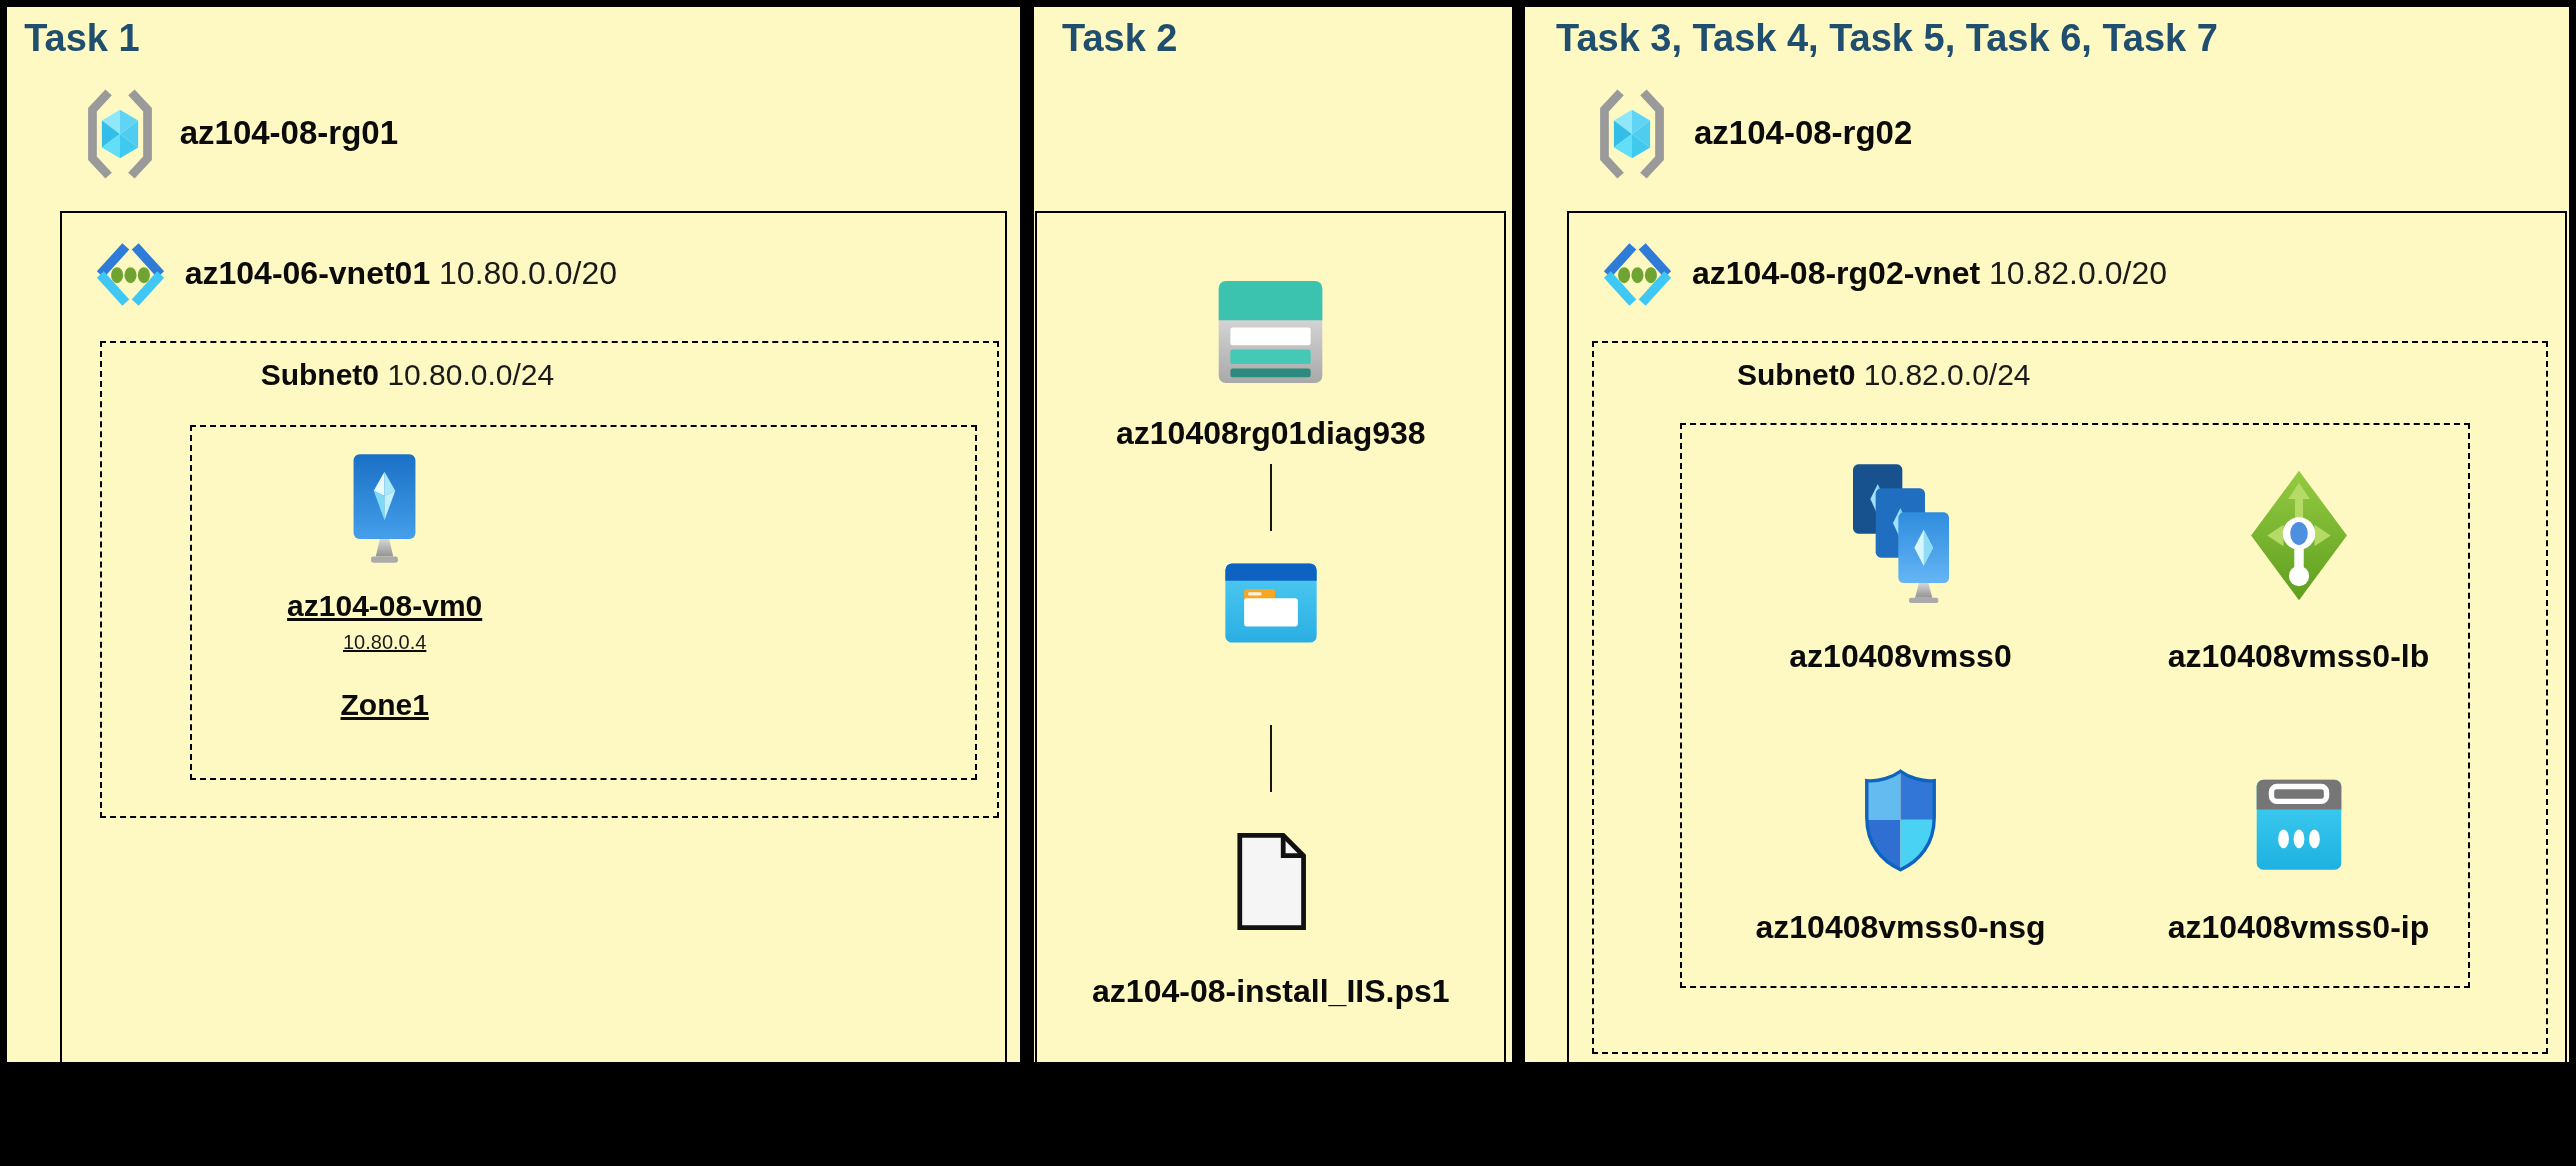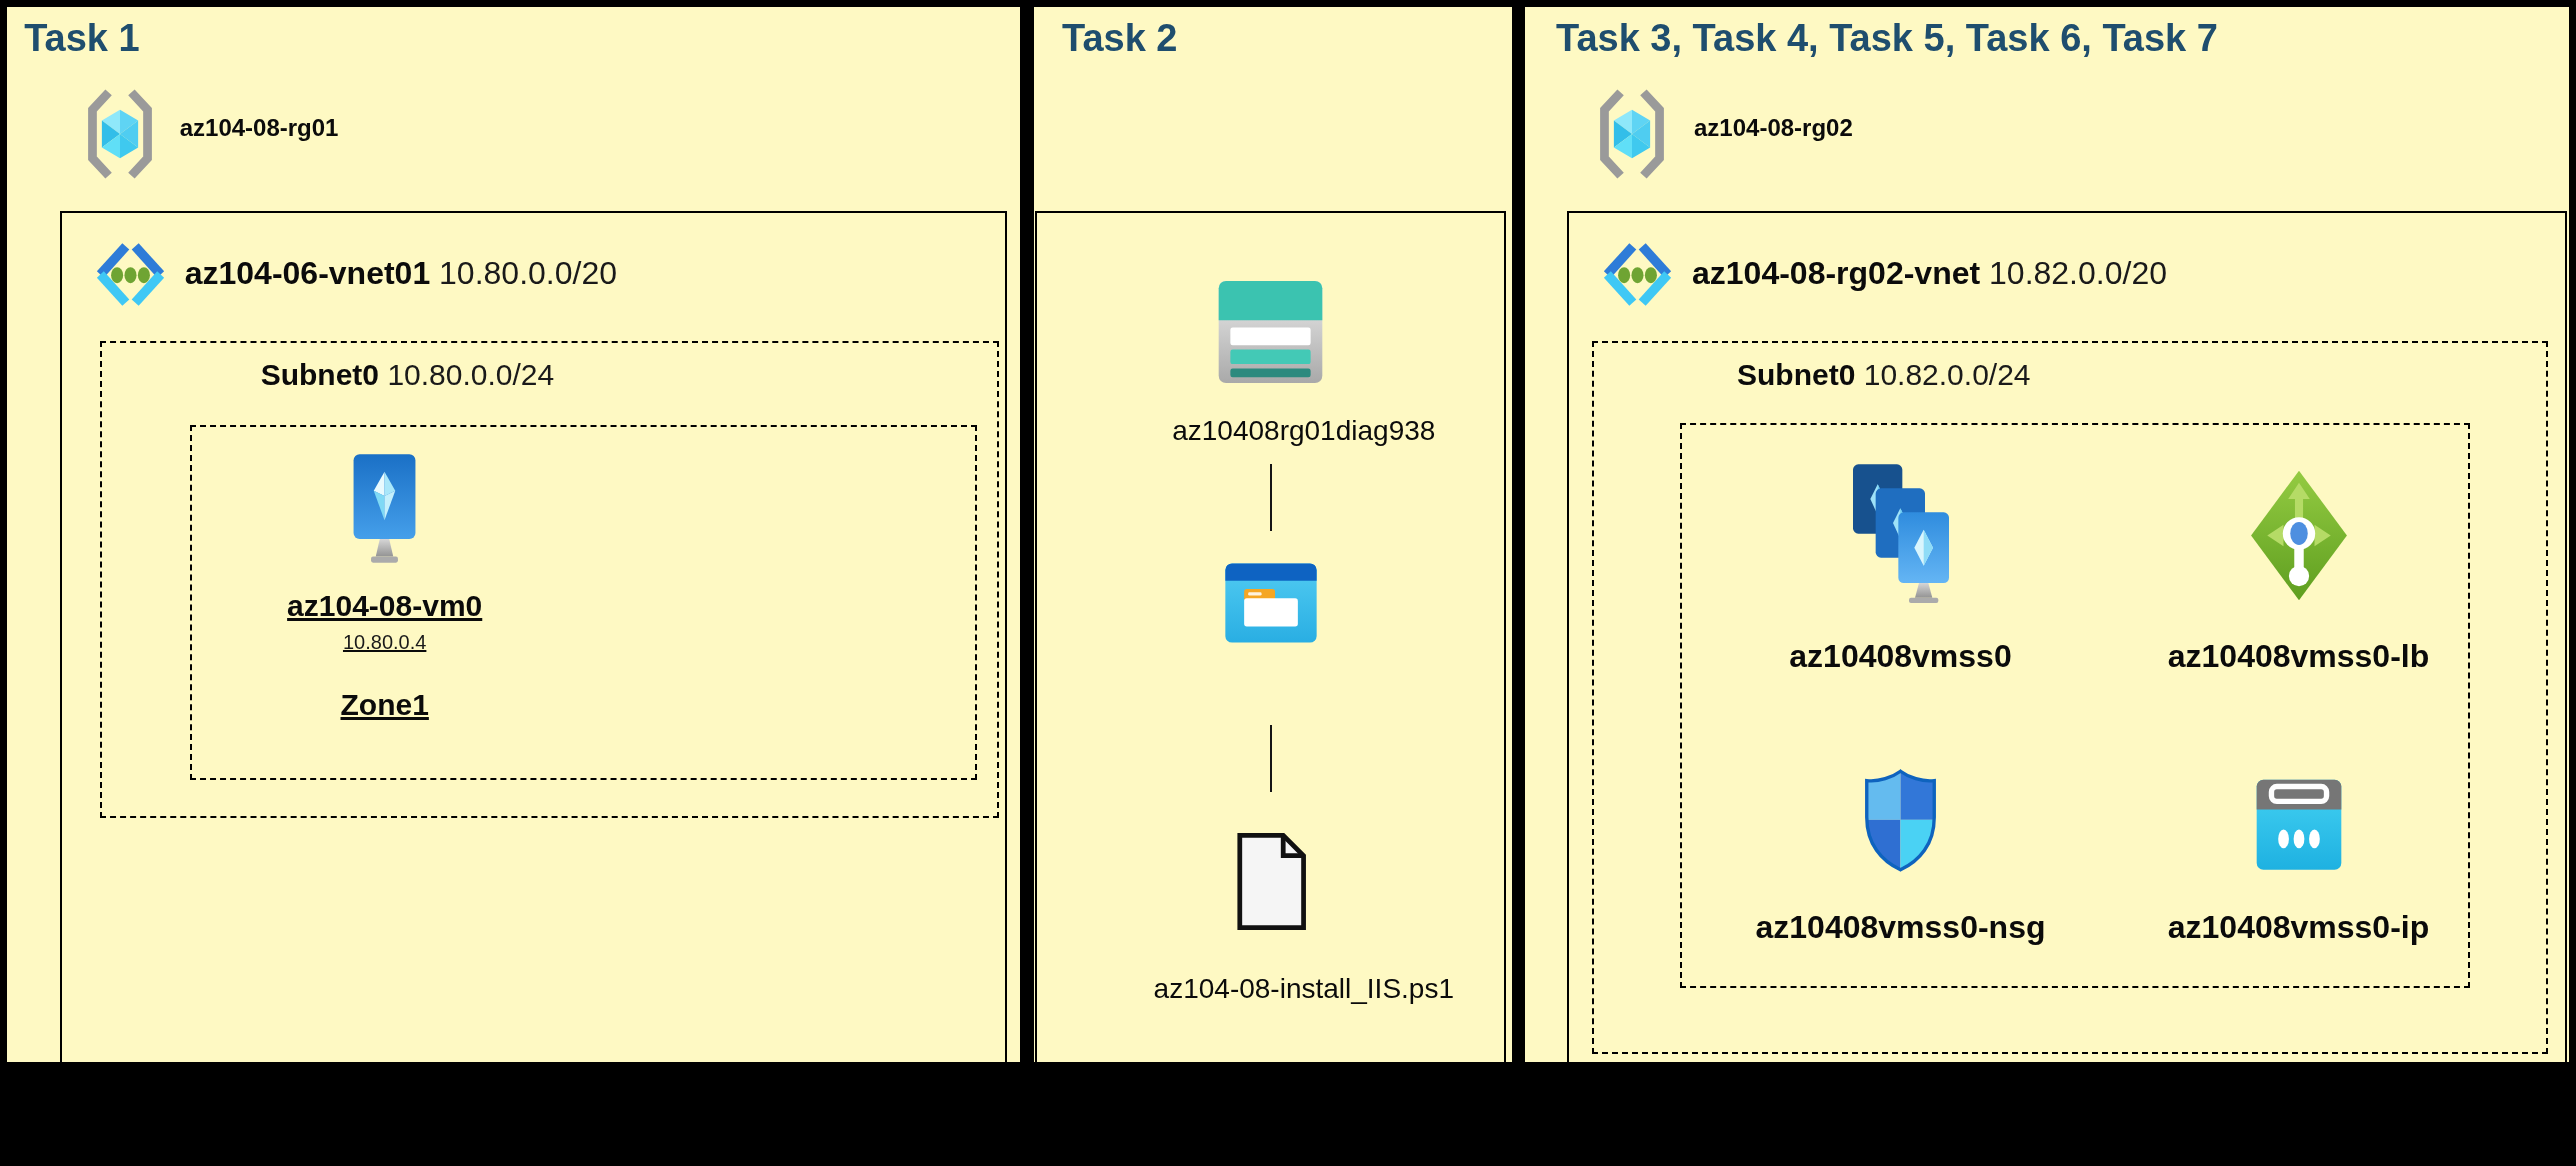--- a/index.html
+++ b/index.html
@@ -4,35 +4,35 @@
 <style>
   html,body{margin:0;padding:0;background:#000;}
   #canvas{position:relative;width:2576px;height:1166px;background:#000;overflow:hidden;
           font-family:"Liberation Sans",sans-serif;color:#0b0b0b;}
   .panel{position:absolute;top:6.7px;height:1055px;background:#fef9c3;}
   #panel1{left:6.7px;width:1013px;}
   #panel2{left:1034px;width:478px;}
   #panel3{left:1525px;width:1044px;}
   .task-title{position:absolute;font-size:38px;font-weight:700;color:#1F4E6E;white-space:nowrap;}
   .rg-icon{position:absolute;width:74px;height:94px;}
-  .rg-label{position:absolute;font-size:24px;font-weight:700;white-space:nowrap;}
+  .rg-label{position:absolute;font-size:33px;font-weight:700;white-space:nowrap;}
   .solid-box{position:absolute;border:2.7px solid #000;}
   .dashed-box{position:absolute;border:2.7px dashed #000;}
   .vnet-icon{position:absolute;left:32px;top:28px;width:73px;height:67px;}
   .vnet-label{position:absolute;left:123px;top:42px;font-size:32px;white-space:nowrap;}
   .subnet-label{position:absolute;font-size:30px;white-space:nowrap;}
   .bold{font-weight:700;}
   .reg{font-weight:400;color:#1a1a1a;}
   .vm-col{position:absolute;width:276px;text-align:center;text-decoration:underline;}
   .vm-icon{display:inline-block;width:81px;height:113px;}
   .vm-name{font-size:30px;font-weight:700;margin-top:21.6px;white-space:nowrap;}
   .vm-ip{font-size:20px;font-weight:400;margin-top:8px;color:#1a1a1a;}
   .vm-zone{font-size:30px;font-weight:700;margin-top:34px;}
   .chain-item{position:absolute;left:0;width:100%;text-align:center;}
-  .chain-label{position:absolute;left:0;width:100%;text-align:center;font-size:28px;font-weight:400;white-space:nowrap;padding-left:33px;}
+  .chain-label{position:absolute;left:0;width:100%;text-align:center;font-size:32px;font-weight:700;white-space:nowrap;}
   .connector{position:absolute;left:50%;margin-left:-1.3px;width:2.7px;background:#151515;}
   .res-cell{position:absolute;width:391px;text-align:center;}
   .res-icon-area{height:143px;display:flex;align-items:flex-end;justify-content:center;}
   .res-label{font-size:32px;font-weight:700;margin-top:35px;white-space:nowrap;}
 </style>
 </head>
 <body>
 
 <svg width="0" height="0" style="position:absolute">
   <defs>

